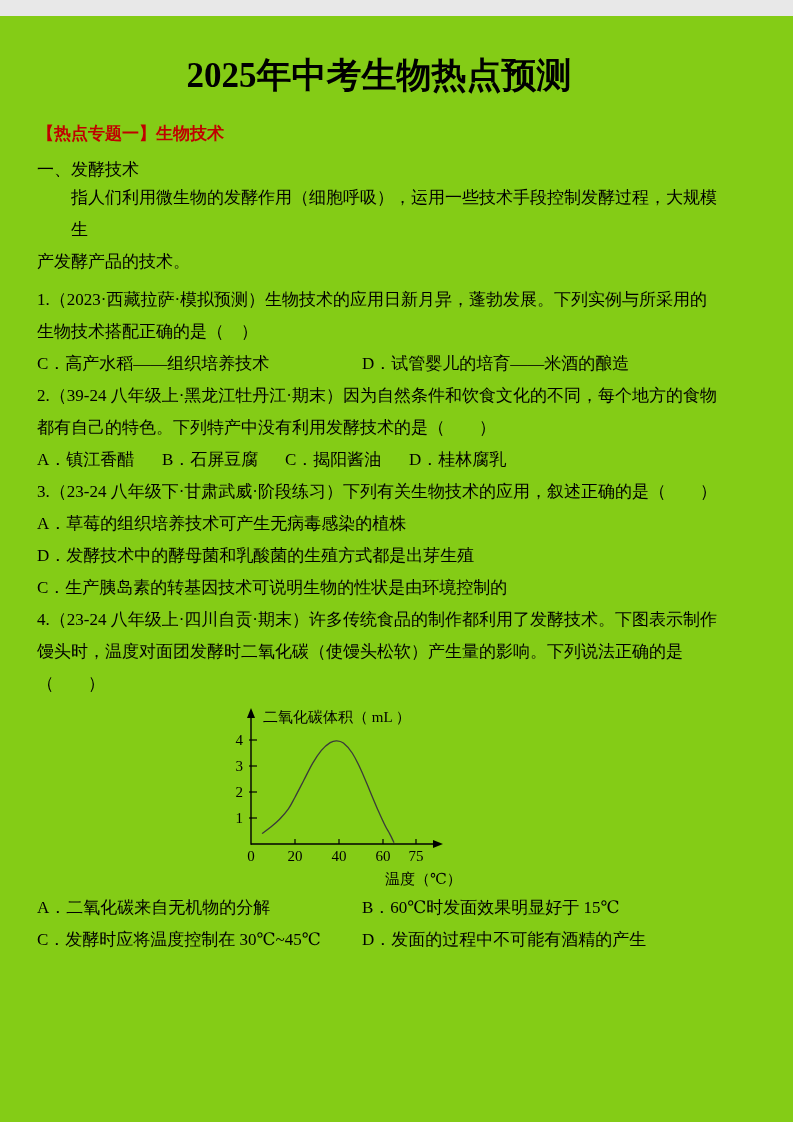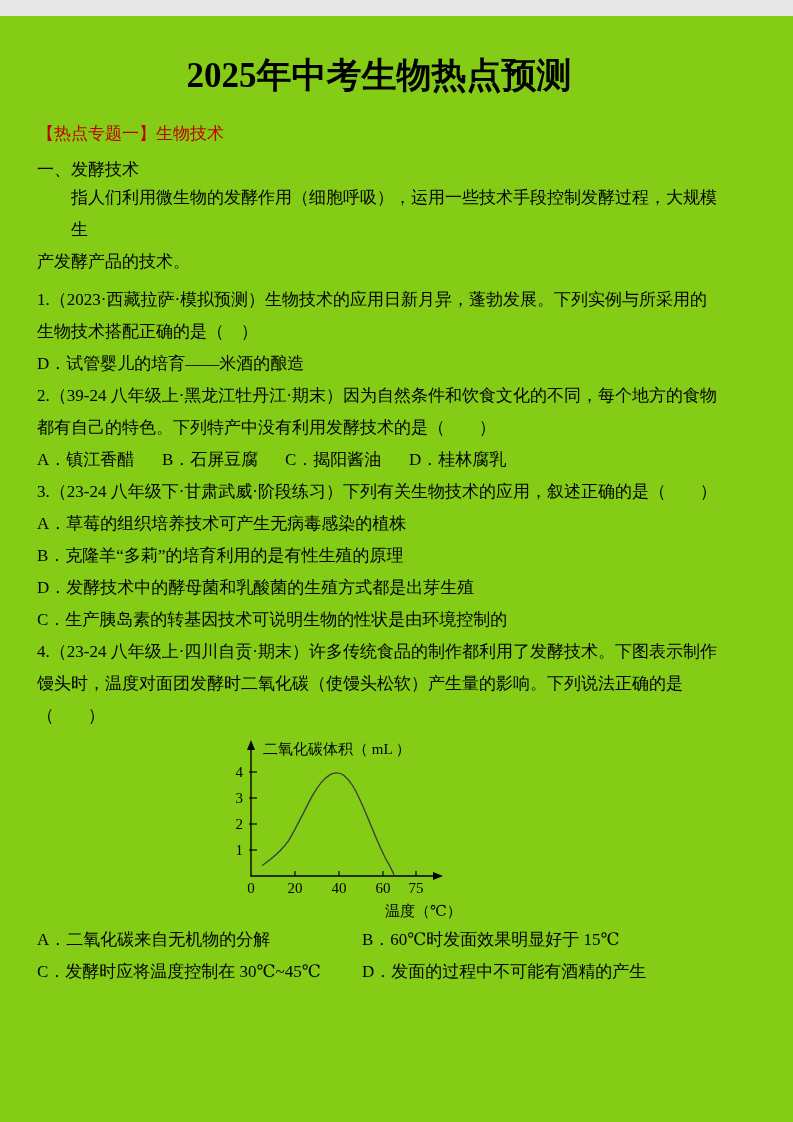--- a/index.html
+++ b/index.html
@@ -2,21 +2,21 @@
 <html><head>
 <meta charset="utf-8">
 <style>
   html,body{margin:0;padding:0;background:#e8e8e8;}
   .page{
     width:793px;height:1122px;margin:16px auto;background:#84cc16;
     box-sizing:border-box;padding:34px 72px 0 37px;position:relative;overflow:hidden;
     font-family:"Liberation Serif","DejaVu Serif",serif;font-size:17px;color:#000;
   }
   .doc-title{margin:0;font-size:35px;font-weight:bold;text-align:center;line-height:52px;}
-  .topic-heading{margin-top:20px;line-height:24px;font-weight:normal;font-size:17px;color:#c00000;}
+  .topic-heading{margin-top:20px;line-height:24px;font-weight:bold;font-size:17px;color:#c00000;}
   .section-heading{margin-top:12px;line-height:24px;font-weight:normal;font-size:17px;}
   .line{line-height:32px;}
   .indent{padding-left:2em;}
   .mt6{margin-top:6px;}
   .opt-row-2{display:grid;grid-template-columns:325px 1fr;line-height:32px;}
   .opt-row-4{display:grid;grid-template-columns:125px 123px 124px 1fr;line-height:32px;}
   .chart-wrap{margin-left:198px;height:192px;}
   .chart-wrap svg{display:block;font-family:"Liberation Serif","DejaVu Serif",serif;}
 </style>
 </head>
@@ -32,39 +32,39 @@
 
   <div>
     <div class="line indent">指人们利用微生物的发酵作用（细胞呼吸），运用一些技术手段控制发酵过程，大规模生</div>
     <div class="line">产发酵产品的技术。</div>
   </div>
 
   <div class="mt6">
     <div class="line">1.（2023·西藏拉萨·模拟预测）生物技术的应用日新月异，蓬勃发展。下列实例与所采用的</div>
     <div class="line">生物技术搭配正确的是（　）</div>
     <div class="opt-row-2">
+      <span>C．高产水稻——组织培养技术</span>
       <span>D．试管婴儿的培育——米酒的酿造</span>
     </div>
   </div>
 
   <div>
     <div class="line">2.（39-24 八年级上·黑龙江牡丹江·期末）因为自然条件和饮食文化的不同，每个地方的食物</div>
     <div class="line">都有自己的特色。下列特产中没有利用发酵技术的是（　　）</div>
     <div class="opt-row-4">
       <span>A．镇江香醋</span>
       <span>B．石屏豆腐</span>
       <span>C．揭阳酱油</span>
       <span>D．桂林腐乳</span>
     </div>
   </div>
 
   <div>
     <div class="line">3.（23-24 八年级下·甘肃武威·阶段练习）下列有关生物技术的应用，叙述正确的是（　　）</div>
     <div class="line">A．草莓的组织培养技术可产生无病毒感染的植株</div>
-    <div class="line">B．克隆羊“多莉”的培育利用的是有性生殖的原理</div>
     <div class="line">D．发酵技术中的酵母菌和乳酸菌的生殖方式都是出芽生殖</div>
     <div class="line">C．生产胰岛素的转基因技术可说明生物的性状是由环境控制的</div>
   </div>
 
   <div>
     <div class="line">4.（23-24 八年级上·四川自贡·期末）许多传统食品的制作都利用了发酵技术。下图表示制作</div>
     <div class="line">馒头时，温度对面团发酵时二氧化碳（使馒头松软）产生量的影响。下列说法正确的是（　　）</div>
 
     <div class="chart-wrap">
       <svg id="chart-svg" width="250" height="192" viewBox="0 0 250 192">

